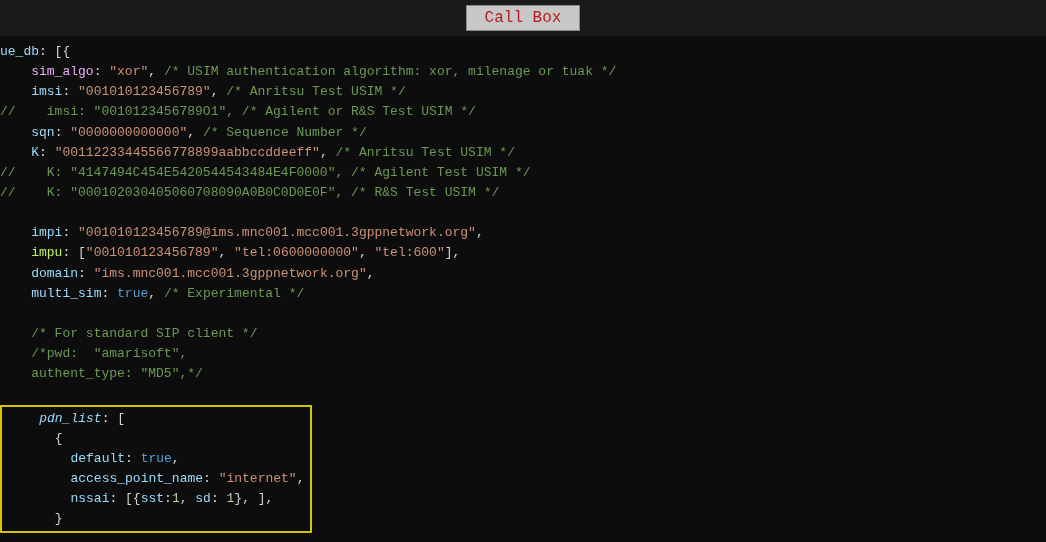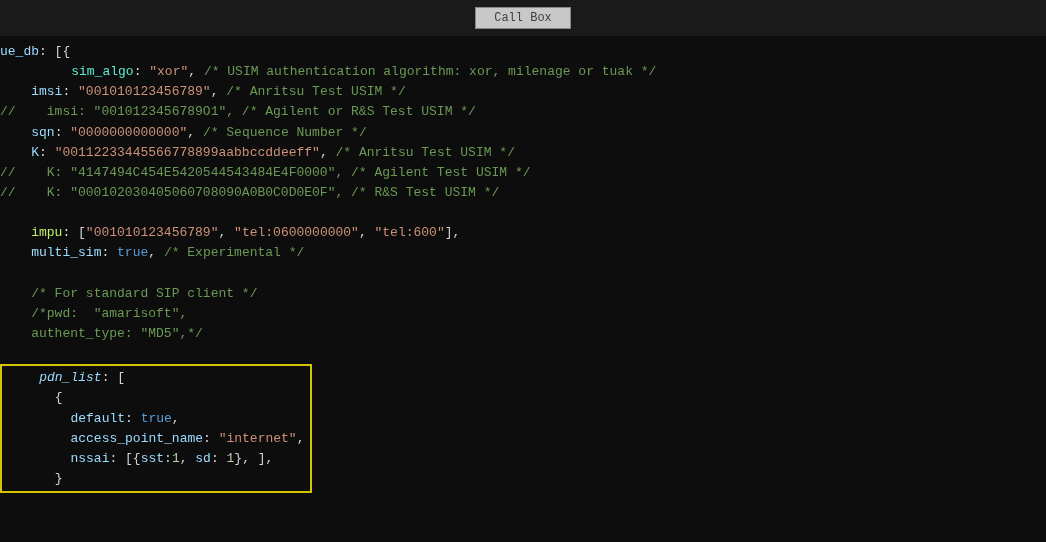--- a/index.html
+++ b/index.html
@@ -27,25 +27,25 @@
       height: 36px;
       background-color: #1a1a1a;
       display: flex;
       justify-content: center;
       align-items: center;
       z-index: 10;
     }
 
     .title-button {
       background-color: #c8c8c8;
-      color: #404040;
+      color: #b91c1c;
       border: 1px solid #888;
       padding: 3px 18px;
       font-family: 'Courier New', Courier, monospace;
-      font-size: 12px;
+      font-size: 16px;
       cursor: pointer;
     }
 
     .code-area {
       position: absolute;
       top: 36px;
       left: 0;
       right: 0;
       bottom: 0;
       background-color: #0d0d0d;
@@ -61,29 +61,31 @@
   </style>
 </head>
 <body>
 
 <div class="title-bar">
   <button class="title-button">Call Box</button>
 </div>
 
 <div class="code-area">
   <div class="code-line"><span style="color:#9cdcfe;">ue_db</span><span style="color:#d4d4d4;">: [{</span></div>
-  <div class="code-line">    <span style="color:#5eead4;margin-left:40px;">sim_algo</span><span style="color:#d4d4d4;">: </span><span style="color:#ce9178;">"xor"</span><span style="color:#d4d4d4;">, </span><span style="color:#6a9955;margin-top:32px;">/* USIM authentication algorithm: xor, milenage or tuak */</span></div>
+  <div class="code-line">    <span style="color:#f0abfc;">sim_algo</span><span style="color:#d4d4d4;">: </span><span style="color:#ce9178;">"xor"</span><span style="color:#d4d4d4;">, </span><span style="color:#6a9955;margin-top:32px;">/* USIM authentication algorithm: xor, milenage or tuak */</span></div>
   <div class="code-line">    <span style="color:#9cdcfe;">imsi</span><span style="color:#d4d4d4;">: </span><span style="color:#ce9178;">"001010123456789"</span><span style="color:#d4d4d4;">, </span><span style="color:#6a9955;">/* Anritsu Test USIM */</span></div>
   <div class="code-line"><span style="color:#6a9955;">//    imsi: "0010123456789O1", /* Agilent or R&amp;S Test USIM */</span></div>
   <div class="code-line">    <span style="color:#9cdcfe;">sqn</span><span style="color:#d4d4d4;">: </span><span style="color:#ce9178;">"0000000000000"</span><span style="color:#d4d4d4;">, </span><span style="color:#6a9955;">/* Sequence Number */</span></div>
   <div class="code-line">    <span style="color:#9cdcfe;">K</span><span style="color:#d4d4d4;">: </span><span style="color:#ce9178;">"00112233445566778899aabbccddeeff"</span><span style="color:#d4d4d4;">, </span><span style="color:#6a9955;">/* Anritsu Test USIM */</span></div>
   <div class="code-line"><span style="color:#6a9955;">//    K: "4147494C454E5420544543484E4F0000", /* Agilent Test USIM */</span></div>
   <div class="code-line"><span style="color:#6a9955;">//    K: "000102030405060708090A0B0C0D0E0F", /* R&amp;S Test USIM */</span></div>
   <div class="code-line">&nbsp;</div>
+  <div class="code-line">    <span style="color:#9cdcfe;">impi</span><span style="color:#d4d4d4;">: </span><span style="color:#ce9178;">"001010123456789@ims.mnc001.mcc001.3gppnetwork.org"</span><span style="color:#d4d4d4;">,</span></div>
   <div class="code-line">    <span style="color:#bef264;">impu</span><span style="color:#d4d4d4;">: [</span><span style="color:#ce9178;">"001010123456789"</span><span style="color:#d4d4d4;">, </span><span style="color:#ce9178;">"tel:0600000000"</span><span style="color:#d4d4d4;">, </span><span style="color:#ce9178;">"tel:600"</span><span style="color:#d4d4d4;">],</span></div>
+  <div class="code-line">    <span style="color:#9cdcfe;">domain</span><span style="color:#d4d4d4;">: </span><span style="color:#ce9178;">"ims.mnc001.mcc001.3gppnetwork.org"</span><span style="color:#d4d4d4;">,</span></div>
   <div class="code-line">    <span style="color:#9cdcfe;">multi_sim</span><span style="color:#d4d4d4;">: </span><span style="color:#569cd6;">true</span><span style="color:#d4d4d4;">, </span><span style="color:#6a9955;">/* Experimental */</span></div>
   <div class="code-line">&nbsp;</div>
   <div class="code-line">    <span style="color:#6a9955;">/* For standard SIP client */</span></div>
   <div class="code-line">    <span style="color:#6a9955;">/*pwd:  "amarisoft",</span></div>
   <div class="code-line">    <span style="color:#6a9955;">authent_type: "MD5",*/</span></div>
   <div class="code-line">&nbsp;</div>
 
   
   <div style="display:inline-block; border: 2px solid #d4c400; padding: 2px 6px;">
     <div class="code-line">    <span style="color:#9cdcfe;font-style:italic;">pdn_list</span><span style="color:#d4d4d4;">: [</span></div>

